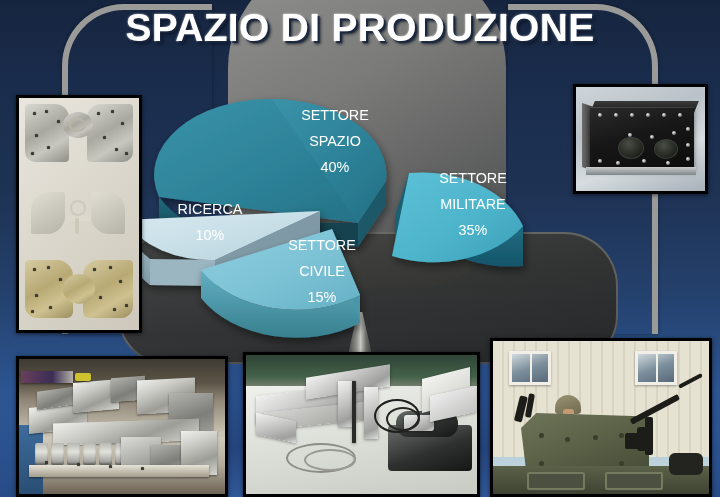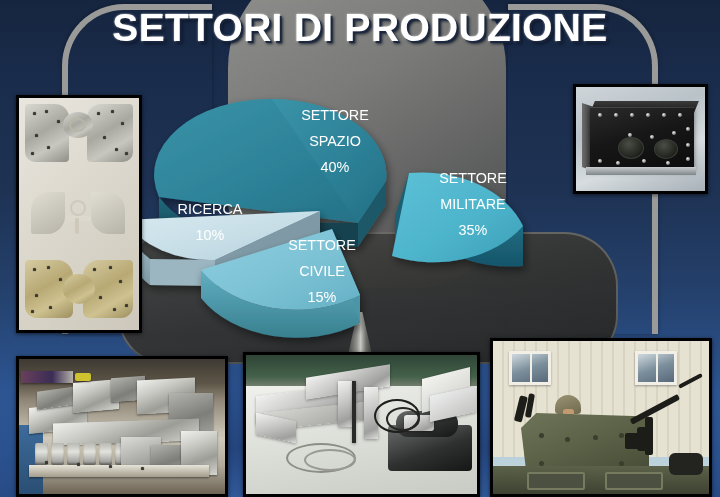--- a/index.html
+++ b/index.html
@@ -187,21 +187,21 @@
 <div class="slide">
 
   <div class="chair-arm left"></div>
   <div class="chair-arm right"></div>
   <div class="chair-back"></div>
   <div class="chair-seat"></div>
   <div class="chair-seat-rim"></div>
   <div class="chair-stem"></div>
   <div class="chair-foot"></div>
 
-  <div class="title">SETTORI DI PRODUZIONE</div>
+  <div class="title">SPAZIO DI PRODUZIONE</div>
 
   <div class="pie-wrap">
     <svg width="480" height="290" viewBox="0 0 480 290">
       <defs>
         <linearGradient id="gSpazioTop" x1="0" y1="0" x2="1" y2="1">
           <stop offset="0" stop-color="#3a93a8"></stop>
           <stop offset="0.55" stop-color="#2d8298"></stop>
           <stop offset="1" stop-color="#246f84"></stop>
         </linearGradient>
         <linearGradient id="gSpazioSide" x1="0" y1="0" x2="0" y2="1">

